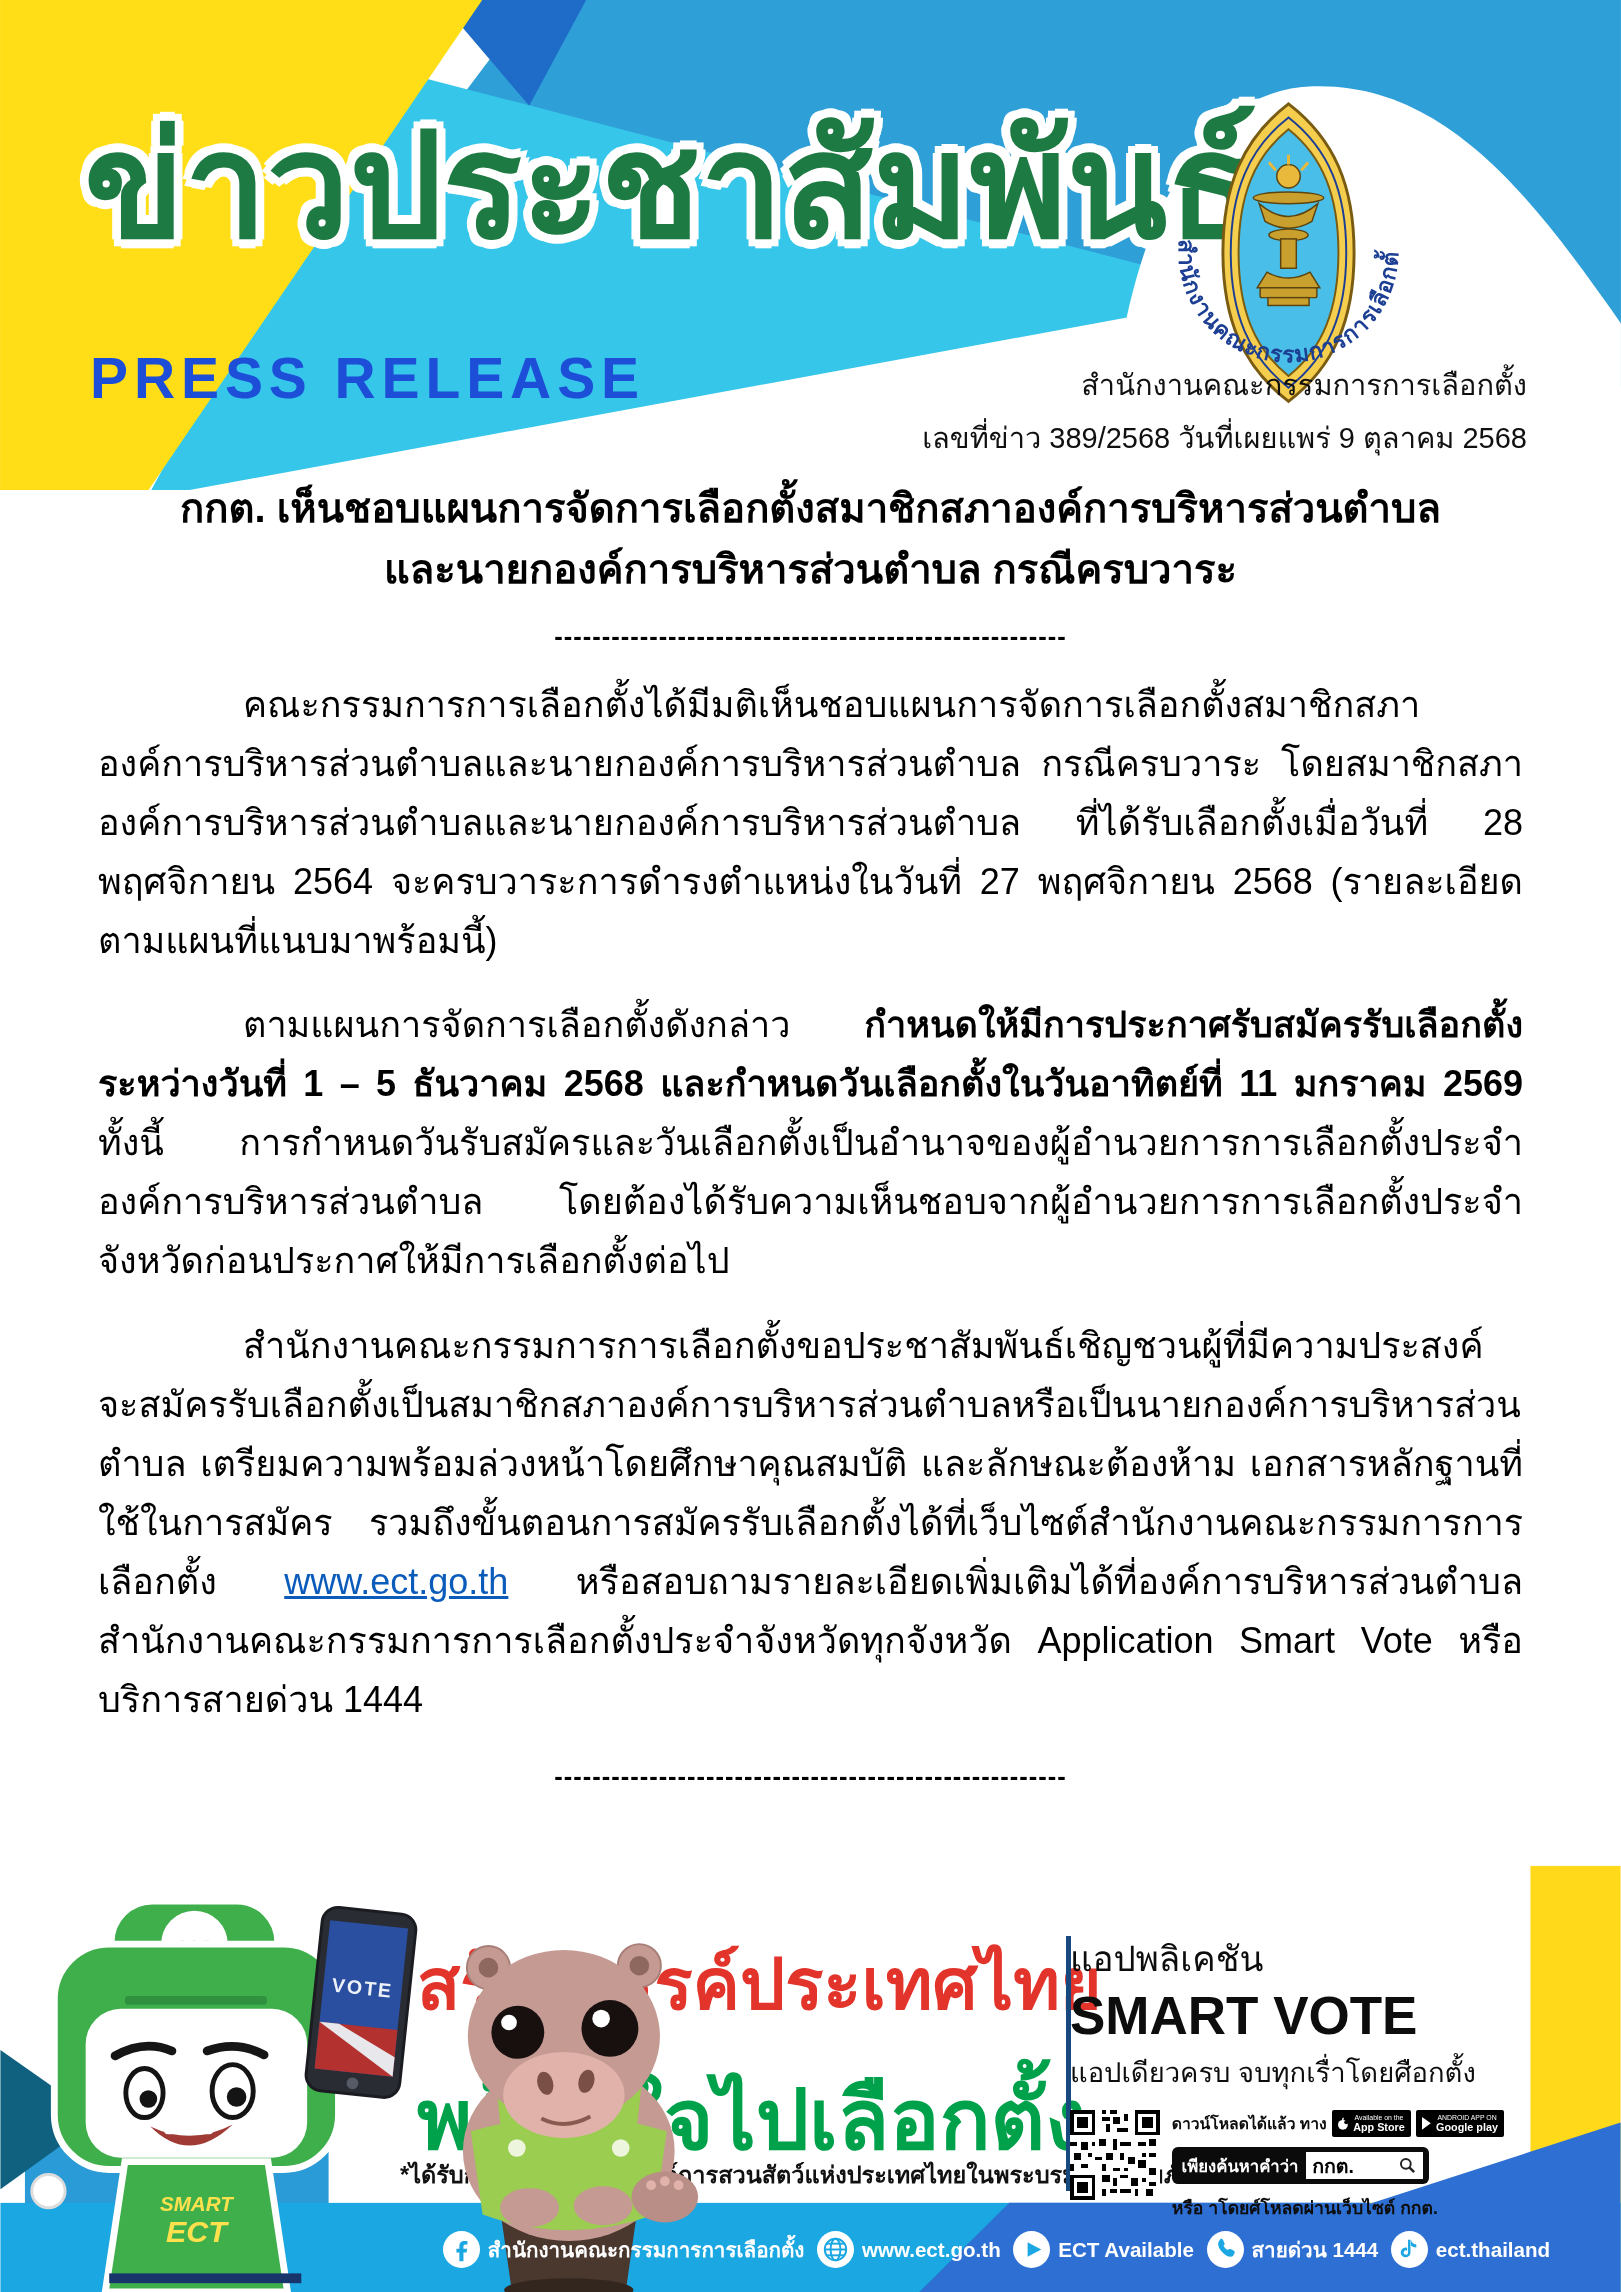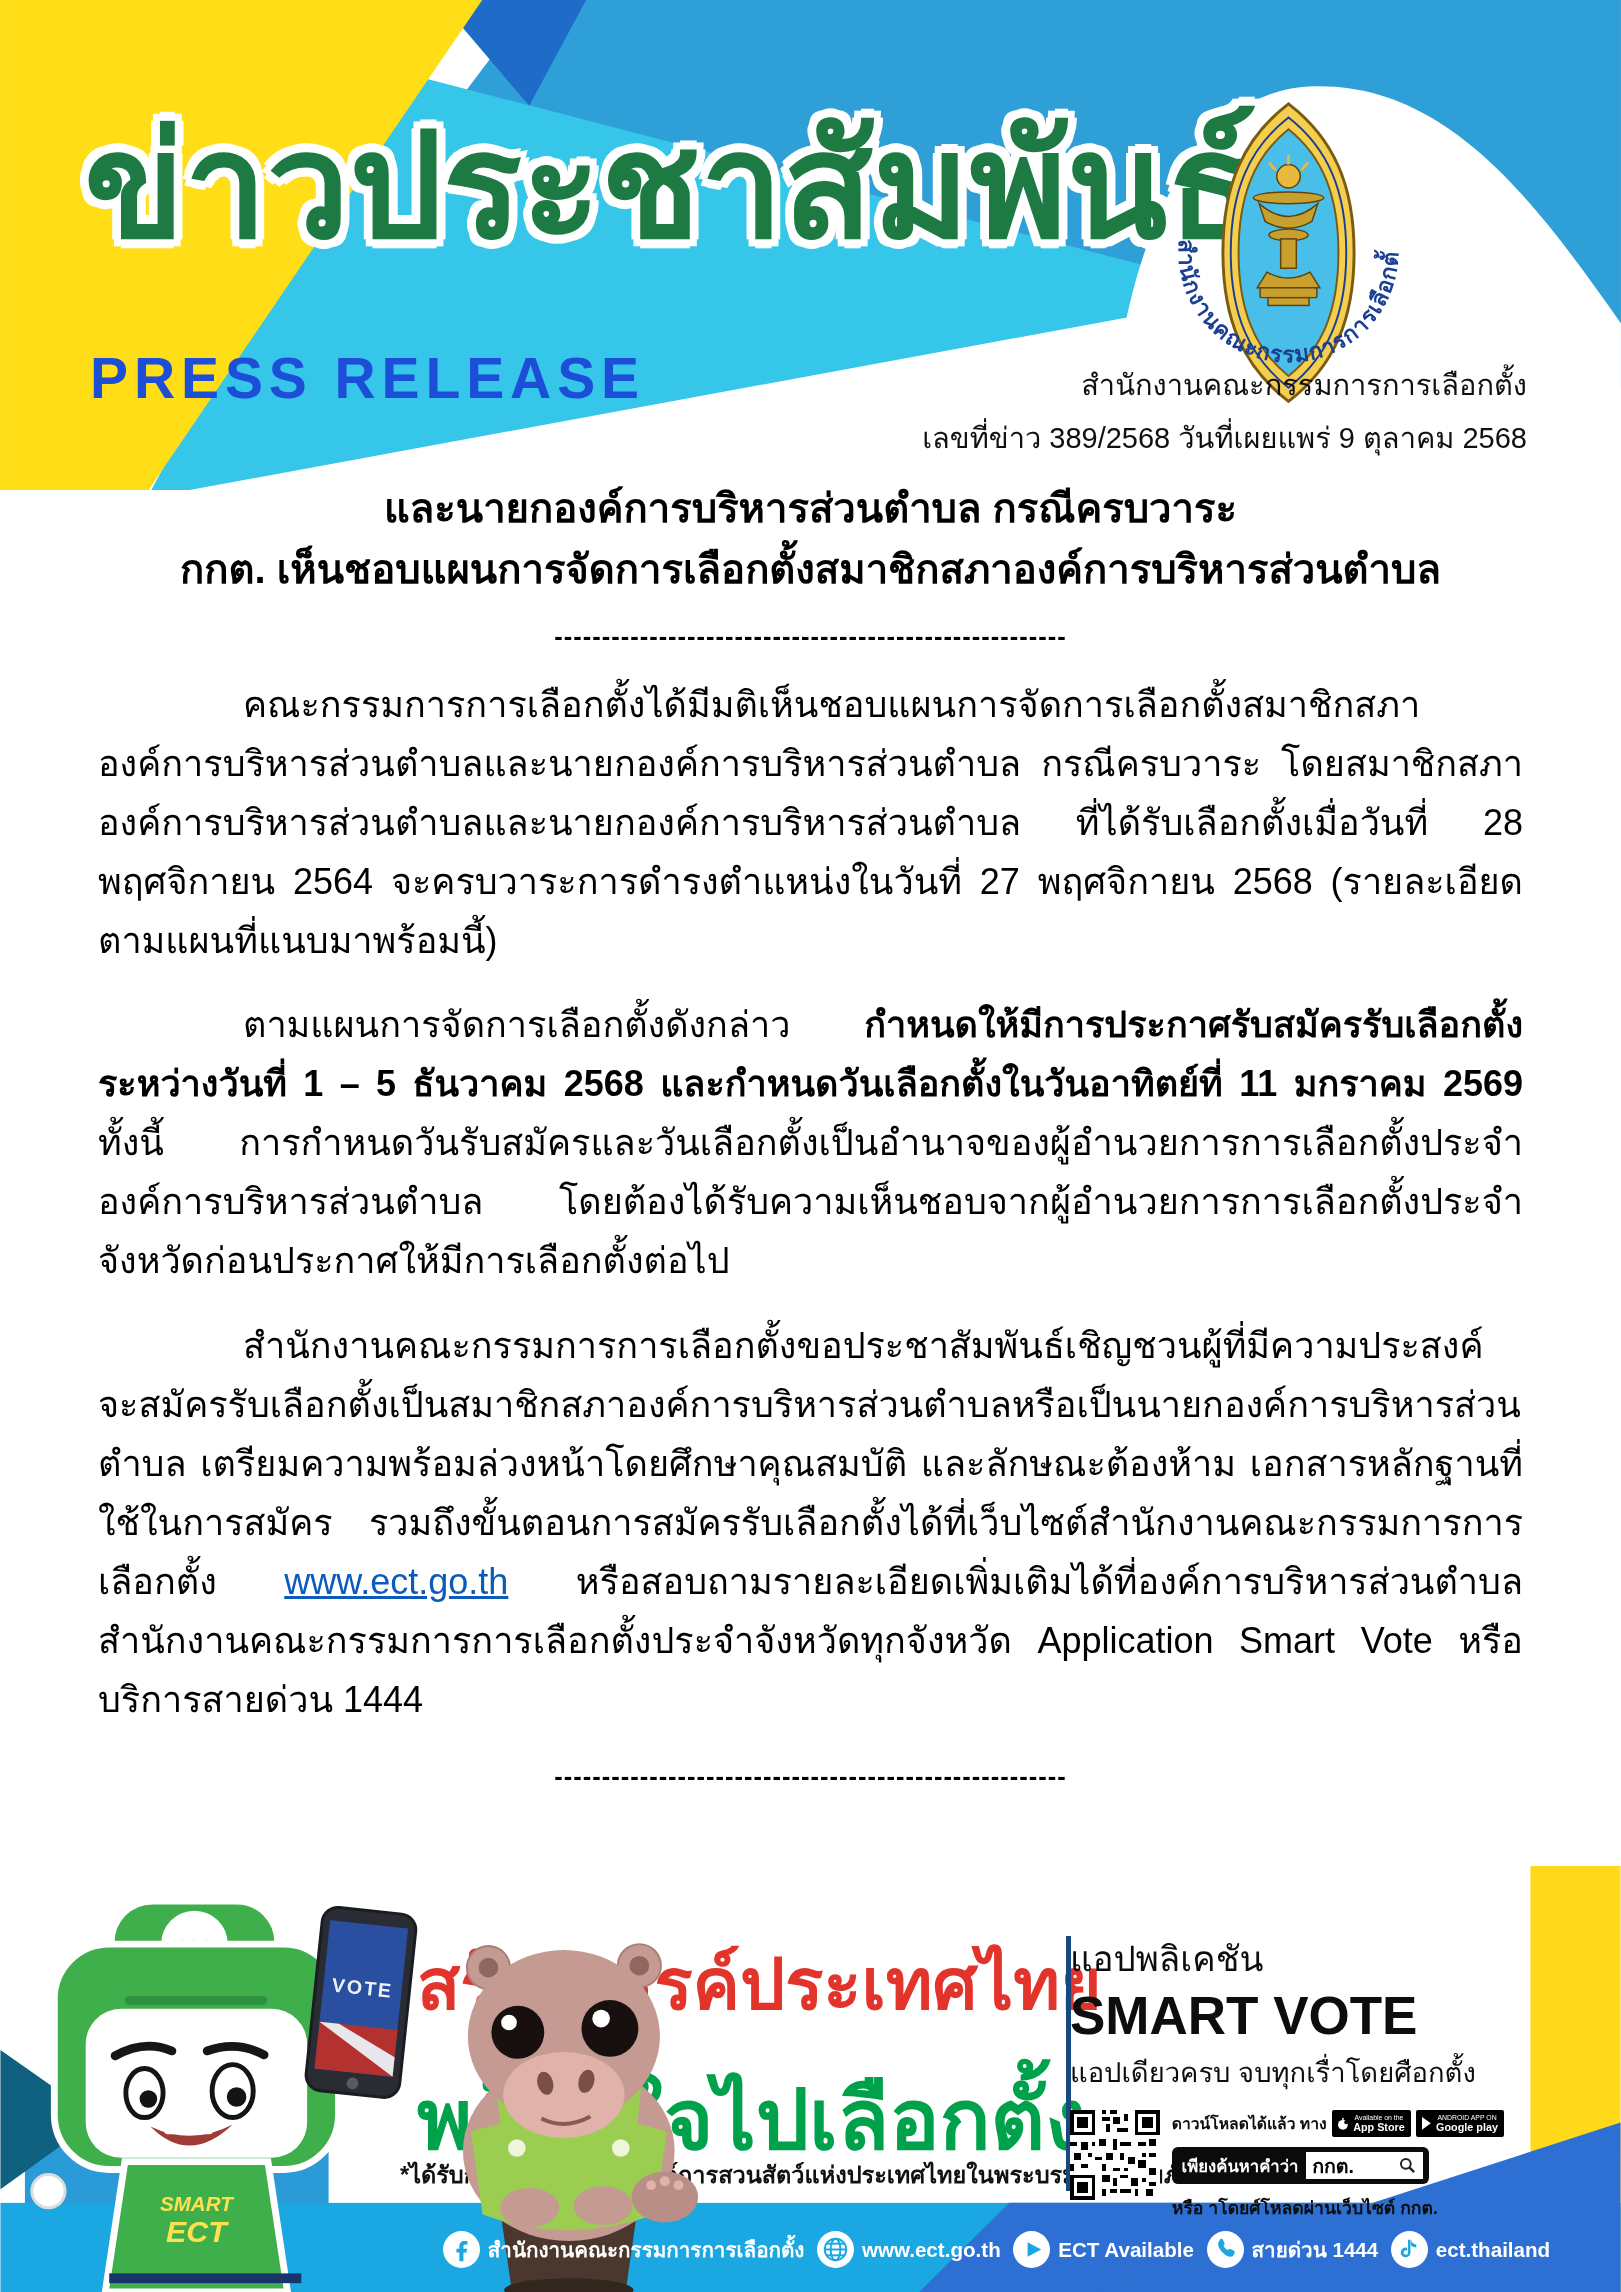--- a/index.html
+++ b/index.html
@@ -103,22 +103,22 @@
     </text>
   </svg>
 
   <div class="masthead">
     <div>สำนักงานคณะกรรมการการเลือกตั้ง</div>
     <div>เลขที่ข่าว 389/2568 วันที่เผยแพร่ 9 ตุลาคม 2568</div>
   </div>
 
   <div class="doc">
     <div class="doc-title">
+      <div>กกต. เห็นชอบแผนการจัดการเลือกตั้งสมาชิกสภาองค์การบริหารส่วนตำบล</div>
       <div>และนายกองค์การบริหารส่วนตำบล กรณีครบวาระ</div>
-      <div>กกต. เห็นชอบแผนการจัดการเลือกตั้งสมาชิกสภาองค์การบริหารส่วนตำบล</div>
     </div>
     <div class="sep">------------------------------------------------------</div>
 
     <p class="para"><span>คณะกรรมการการเลือกตั้งได้มีมติเห็นชอบแผนการจัดการเลือกตั้งสมาชิกสภาองค์การบริหารส่วนตำบลและนายกองค์การบริหารส่วนตำบล กรณีครบวาระ โดยสมาชิกสภาองค์การบริหารส่วนตำบลและนายกองค์การบริหารส่วนตำบล ที่ได้รับเลือกตั้งเมื่อวันที่ 28 พฤศจิกายน 2564 จะครบวาระการดำรงตำแหน่งในวันที่ 27 พฤศจิกายน 2568 (รายละเอียดตามแผนที่แนบมาพร้อมนี้)</span></p>
 
     <p class="para"><span>ตามแผนการจัดการเลือกตั้งดังกล่าว </span><strong>กำหนดให้มีการประกาศรับสมัครรับเลือกตั้งระหว่างวันที่ 1 – 5 ธันวาคม 2568 และกำหนดวันเลือกตั้งในวันอาทิตย์ที่ 11 มกราคม 2569</strong><span> ทั้งนี้ การกำหนดวันรับสมัครและวันเลือกตั้งเป็นอำนาจของผู้อำนวยการการเลือกตั้งประจำองค์การบริหารส่วนตำบล โดยต้องได้รับความเห็นชอบจากผู้อำนวยการการเลือกตั้งประจำจังหวัดก่อนประกาศให้มีการเลือกตั้งต่อไป</span></p>
 
     <p class="para"><span>สำนักงานคณะกรรมการการเลือกตั้งขอประชาสัมพันธ์เชิญชวนผู้ที่มีความประสงค์จะสมัครรับเลือกตั้งเป็นสมาชิกสภาองค์การบริหารส่วนตำบลหรือเป็นนายกองค์การบริหารส่วนตำบล เตรียมความพร้อมล่วงหน้าโดยศึกษาคุณสมบัติ และลักษณะต้องห้าม เอกสารหลักฐานที่ใช้ในการสมัคร รวมถึงขั้นตอนการสมัครรับเลือกตั้งได้ที่เว็บไซต์สำนักงานคณะกรรมการการเลือกตั้ง </span><a class="link">www.ect.go.th</a><span> หรือสอบถามรายละเอียดเพิ่มเติมได้ที่องค์การบริหารส่วนตำบล สำนักงานคณะกรรมการการเลือกตั้งประจำจังหวัดทุกจังหวัด Application Smart Vote หรือบริการสายด่วน 1444</span></p>
 
     <div class="sep sep-end">------------------------------------------------------</div>

